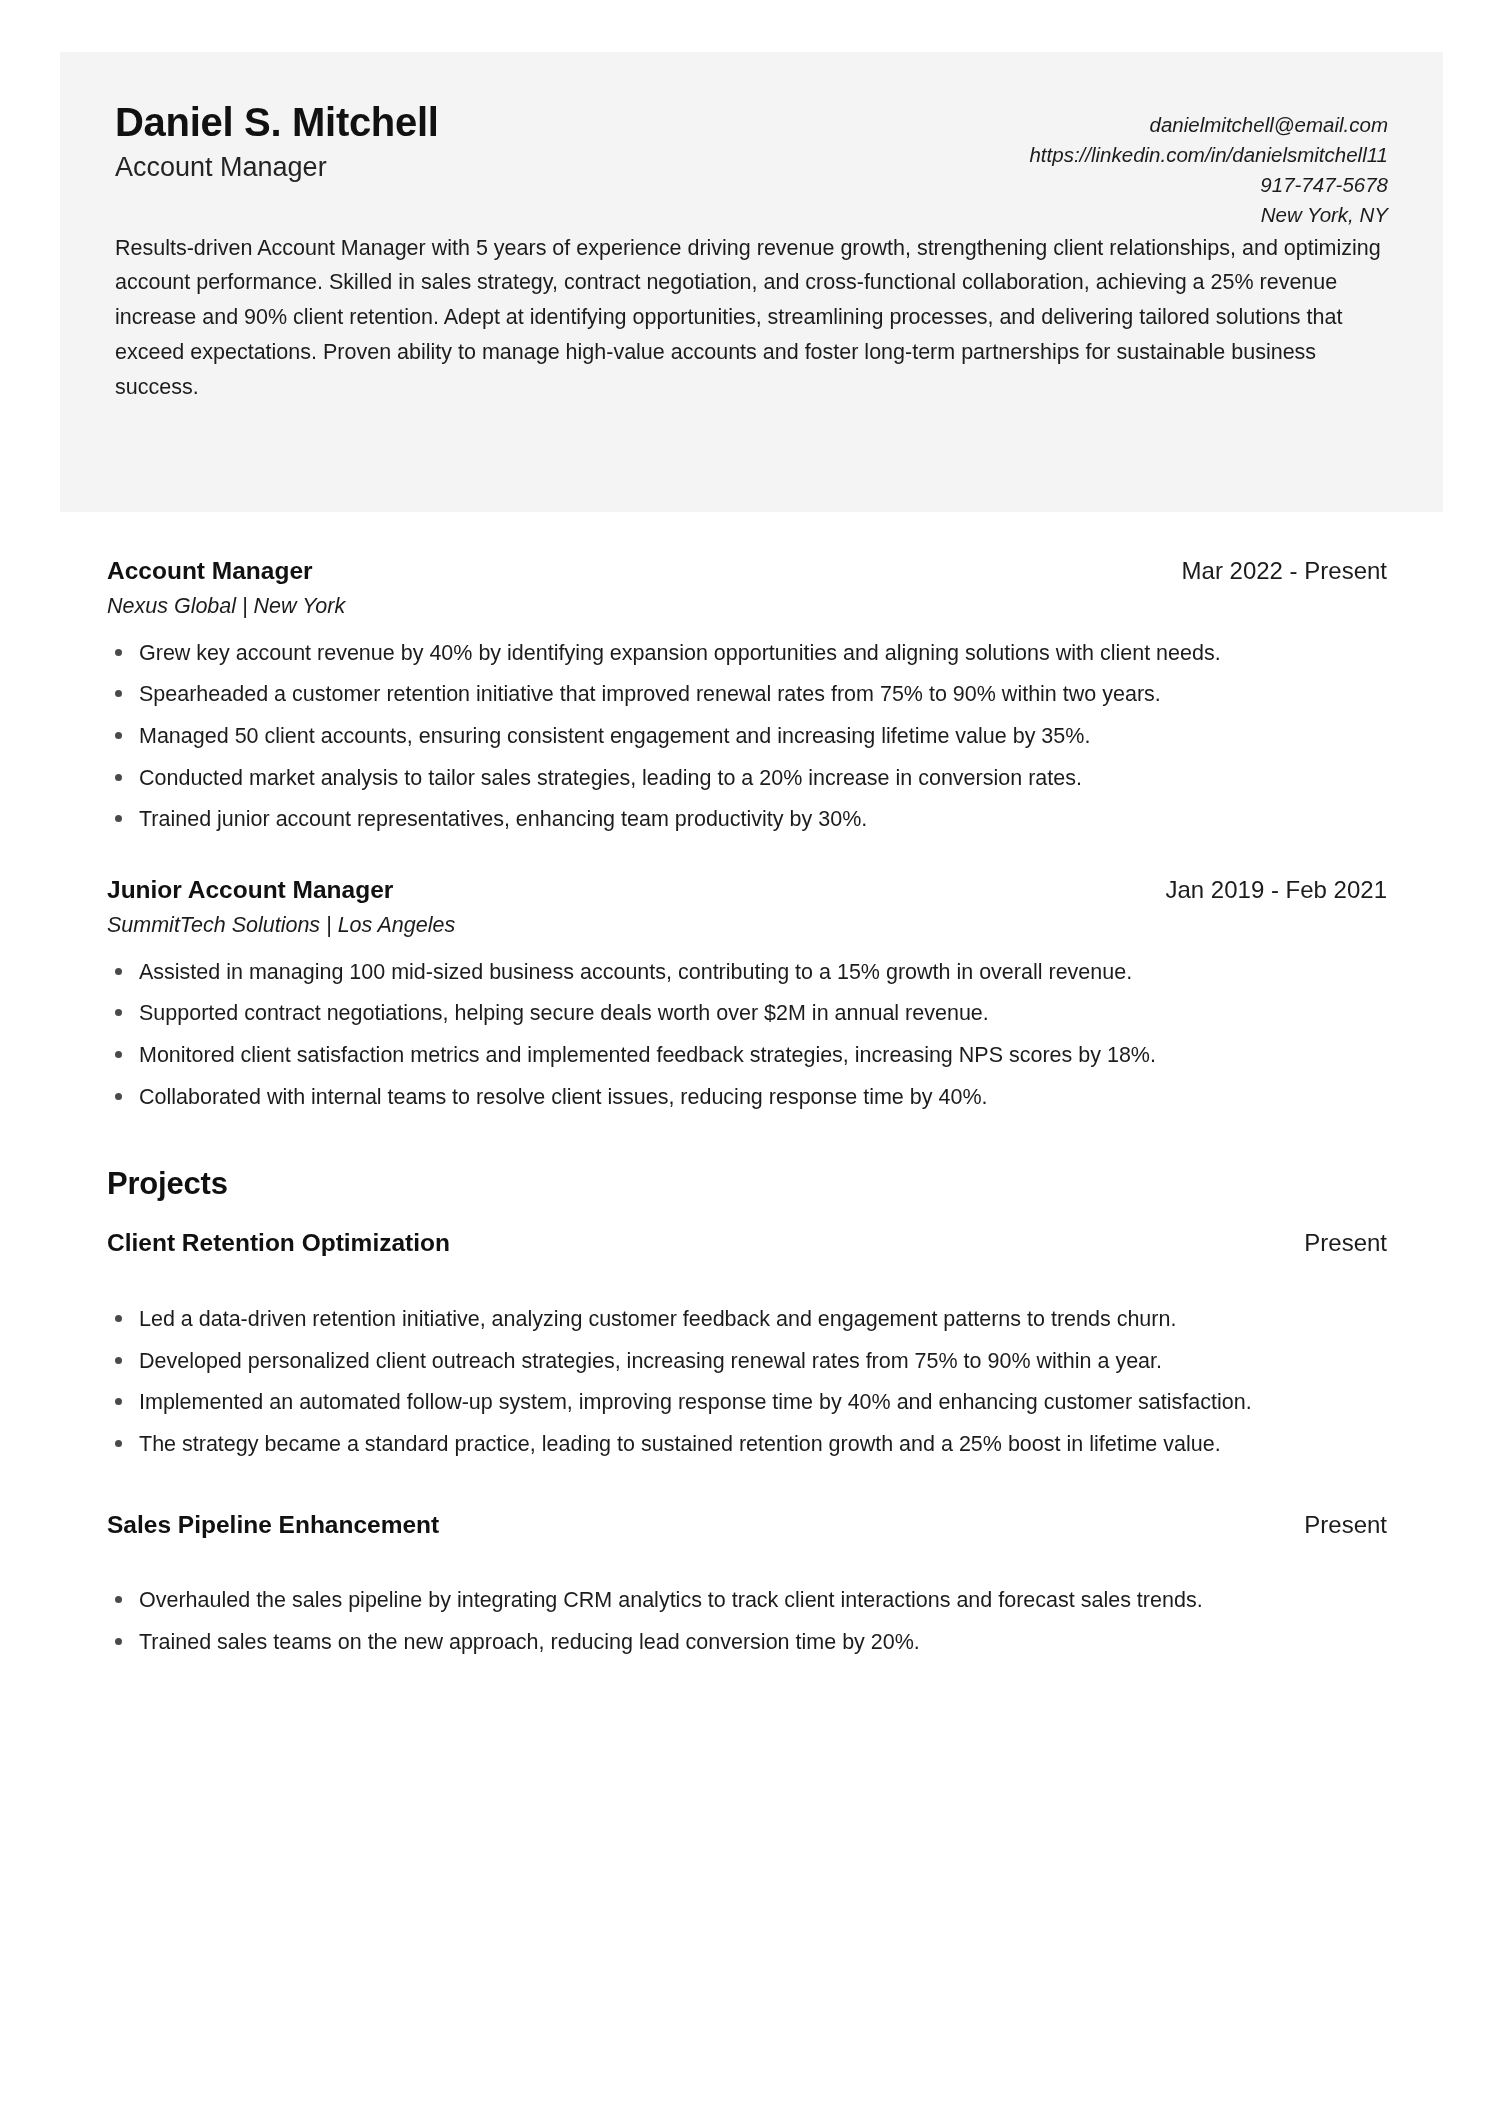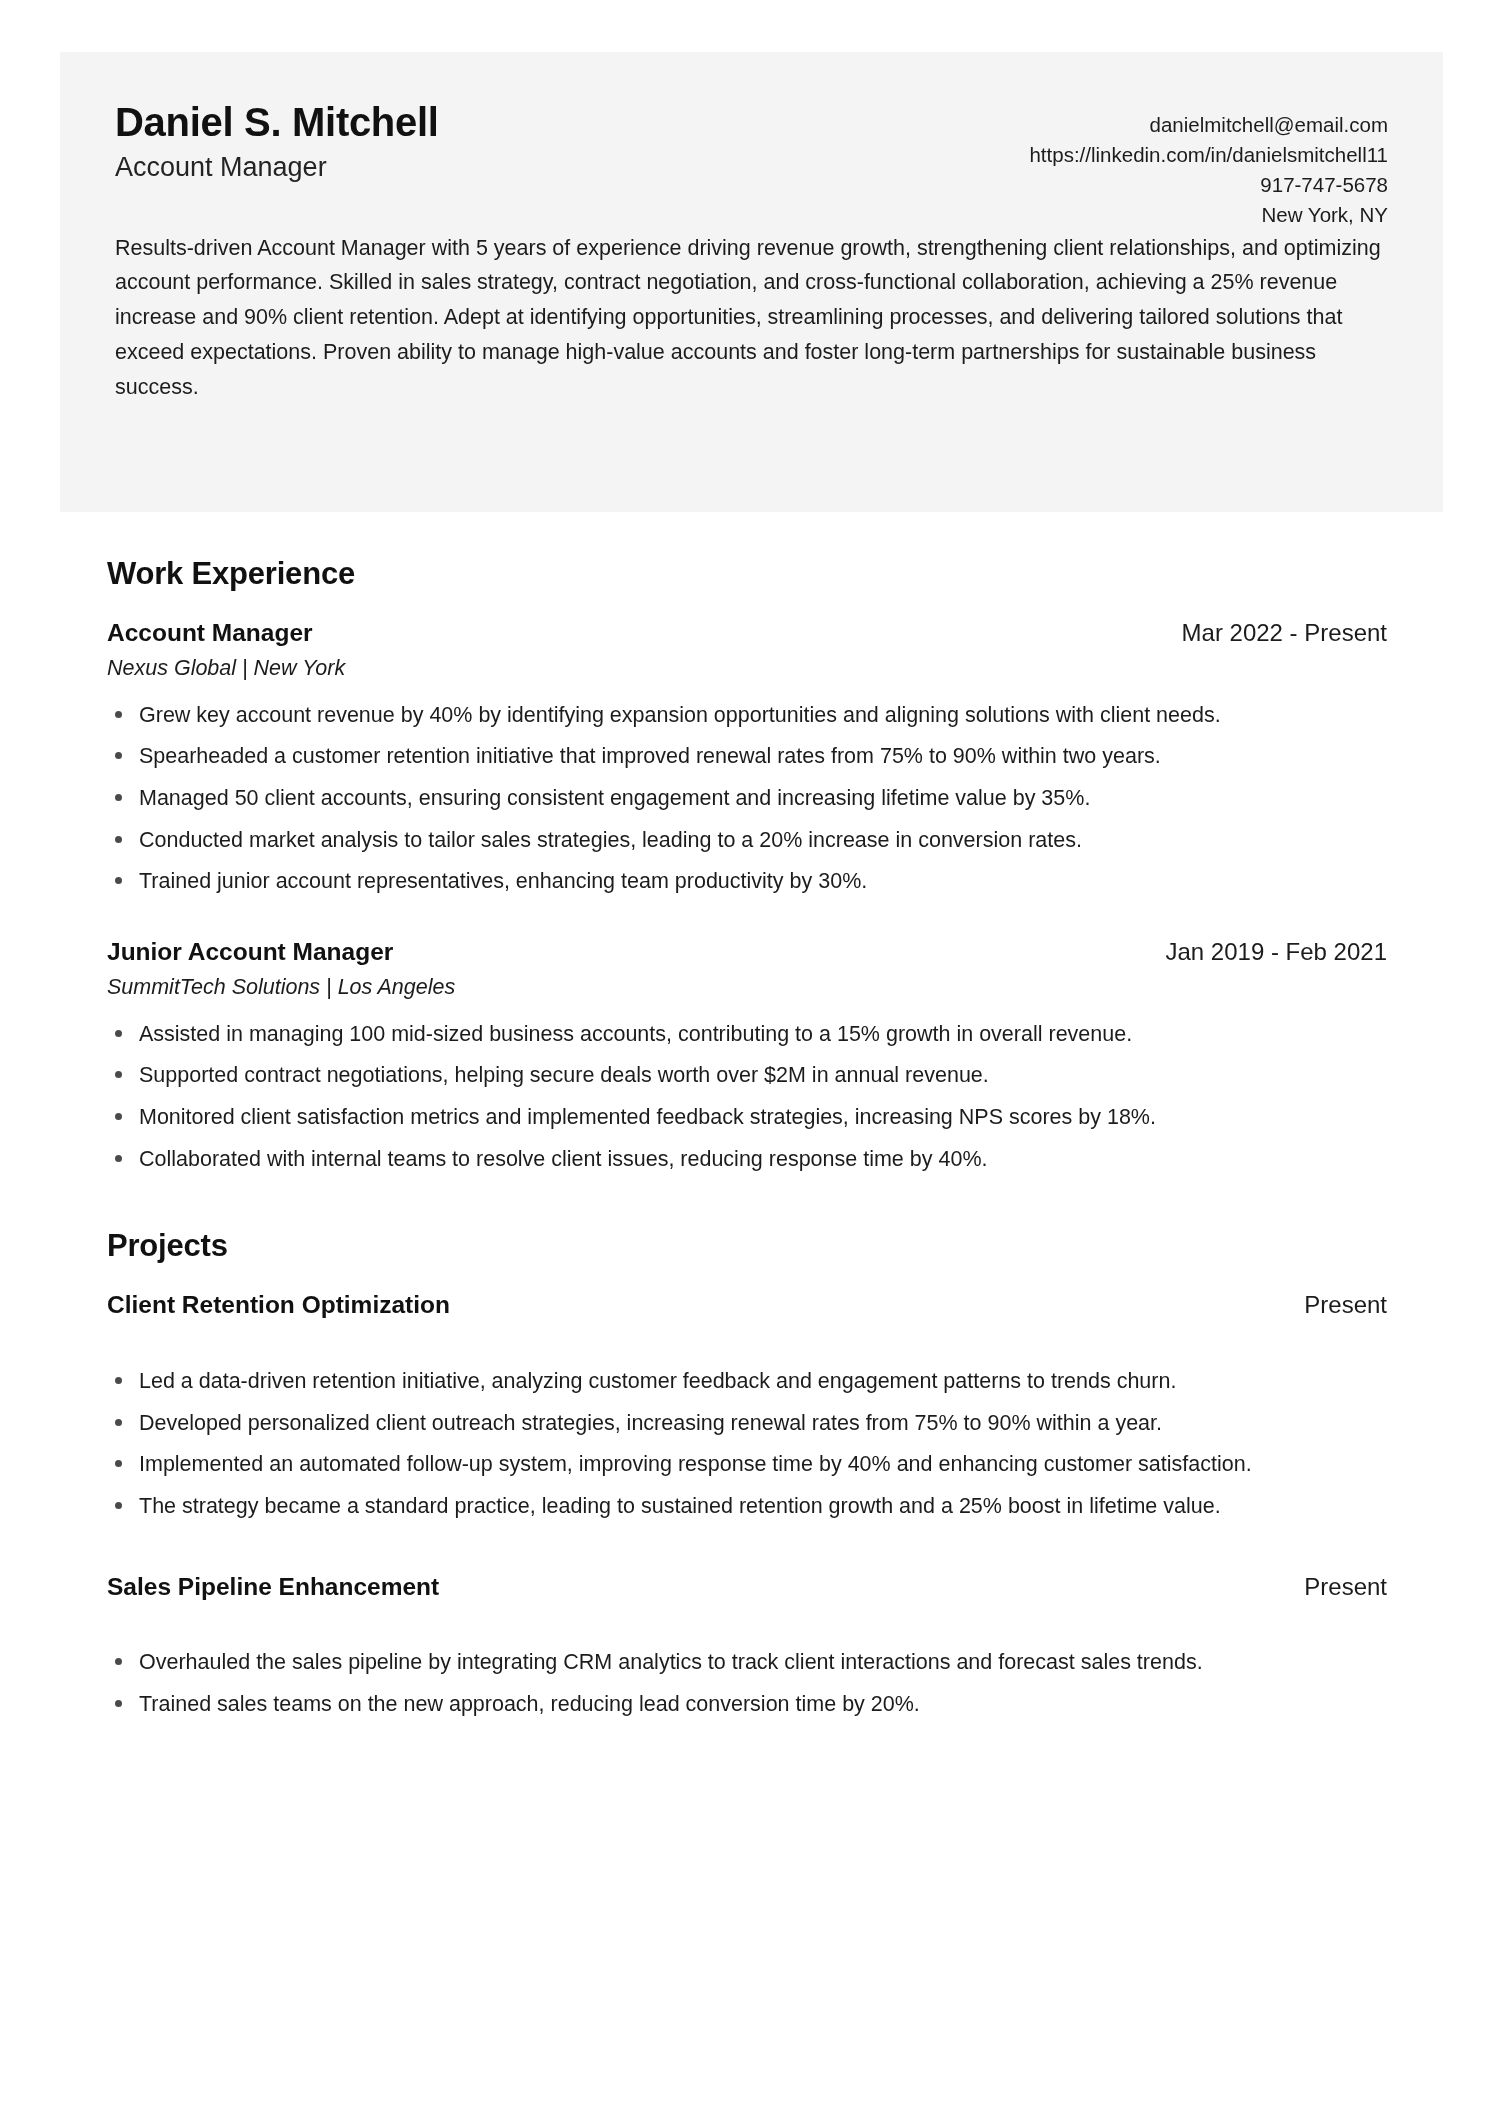--- a/index.html
+++ b/index.html
@@ -65,20 +65,21 @@
   }
 
   .contact-block {
     flex: 0 0 auto;
     text-align: right;
     padding-top: 10px;
   }
 
   .contact-line {
     font-size: 20.5px;
+    font-style: italic;
     line-height: 1.47;
     color: #1c1c1c;
     white-space: nowrap;
     text-align: right;
   }
 
   .summary {
     font-size: 21.5px;
     line-height: 1.62;
     color: #1c1c1c;
@@ -192,21 +193,20 @@
       </div>
 
     </div>
 
     <div class="summary">Results-driven Account Manager with 5 years of experience driving revenue growth, strengthening client relationships, and optimizing account performance. Skilled in sales strategy, contract negotiation, and cross-functional collaboration, achieving a 25% revenue increase and 90% client retention. Adept at identifying opportunities, streamlining processes, and delivering tailored solutions that exceed expectations. Proven ability to manage high-value accounts and foster long-term partnerships for sustainable business success.</div>
   </div>
 
   <div class="content">
 
     <div class="section">
-      <div class="section-heading">Work Experience</div>
 
       <div class="entry">
         <div class="entry-head">
           <div class="entry-title">Account Manager</div>
           <div class="entry-date">Mar 2022 - Present</div>
         </div>
         <div class="entry-sub">Nexus Global | New York</div>
         <ul class="bullets">
           <li>Grew key account revenue by 40% by identifying expansion opportunities and aligning solutions with client needs.</li>
           <li>Spearheaded a customer retention initiative that improved renewal rates from 75% to 90% within two years.</li>

